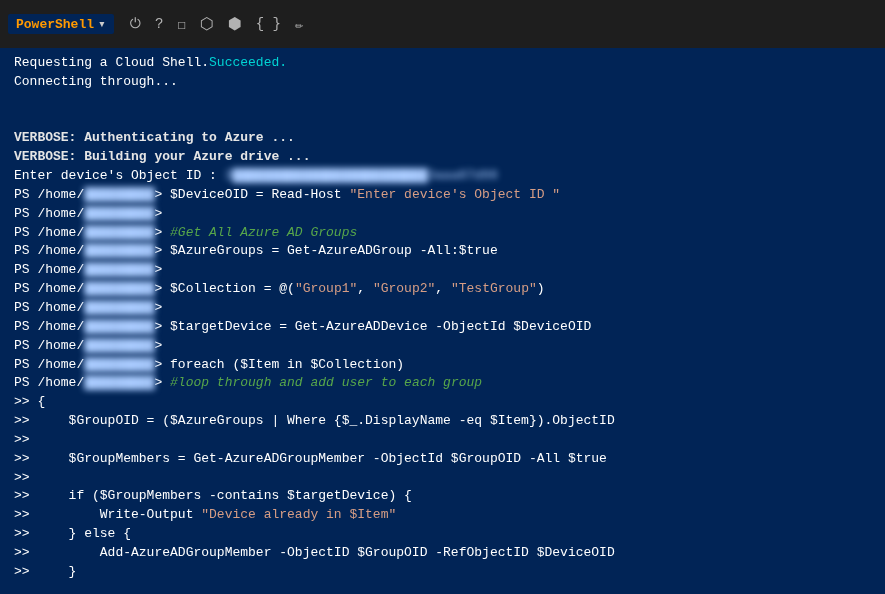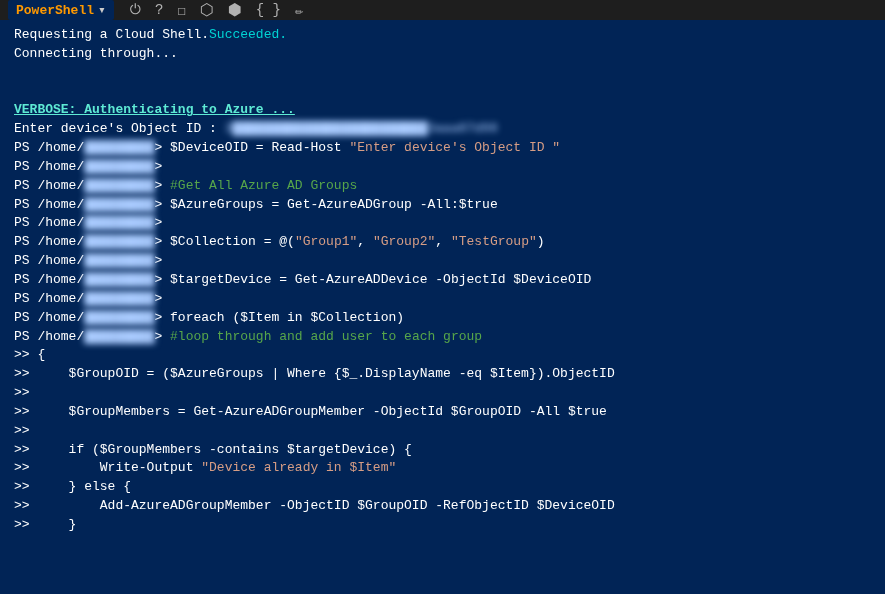--- a/index.html
+++ b/index.html
@@ -6,21 +6,21 @@
     body {
       width: 885px;
       height: 594px;
       background: #012456;
       font-family: 'Consolas', 'Courier New', monospace;
       font-size: 13px;
       overflow: hidden;
     }
     #titlebar {
       background: #1e1e1e;
-      height: 20px;
+      height: 48px;
       display: flex;
       align-items: center;
       padding: 0 8px;
       gap: 8px;
     }
     #titlebar-brand {
       background: #012456;
       color: #ff9900;
       font-weight: bold;
       font-size: 13px;
@@ -46,22 +46,22 @@
       background: #012456;
       color: #ffffff;
       padding: 6px 14px;
       height: calc(594px - 32px);
       overflow: hidden;
       line-height: 1.45;
     }
     .line { white-space: pre; display: block; }
     .c-white { color: #ffffff; }
     .c-success { color: #00d4d4; }
-    .c-verbose { color: #5eead4; font-weight: bold; text-decoration: underline; }
-    .c-comment { color: #57a64a; }
+    .c-verbose { color: #e5e5e5; font-weight: bold; }
+    .c-comment { color: #57a64a; font-style: italic; }
     .c-string { color: #d69d85; }
     .c-blurred {
       filter: blur(3px);
       color: #aaccff;
       user-select: none;
     }
   </style>
 </head>
 <body>
 
@@ -86,20 +86,21 @@
   <span class="line c-white">Requesting a Cloud Shell.<span class="c-success">Succeeded.</span></span>
 
   <span class="line c-white">Connecting through...</span>
 
   <span class="line">&nbsp;</span>
 
 
   <span class="line">&nbsp;</span>
 
   <span class="line c-verbose">VERBOSE: Authenticating to Azure ...</span>
+  <span class="line c-verbose">VERBOSE: Building your Azure drive ...</span>
 
 
   <span class="line"><span class="c-white">Enter device's Object ID : </span><span class="c-blurred">3█████████████████████████3aaa87d98</span></span>
 
   <span class="line"><span class="c-white">PS /home/</span><span class="c-blurred">█████████</span><span class="c-white">&gt; $DeviceOID = Read-Host </span><span class="c-string">"Enter device's Object ID "</span></span>
 
   <span class="line"><span class="c-white">PS /home/</span><span class="c-blurred">█████████</span><span class="c-white">&gt;</span></span>
 
   <span class="line"><span class="c-white">PS /home/</span><span class="c-blurred">█████████</span><span class="c-white">&gt; </span><span class="c-comment">#Get All Azure AD Groups</span></span>
 

